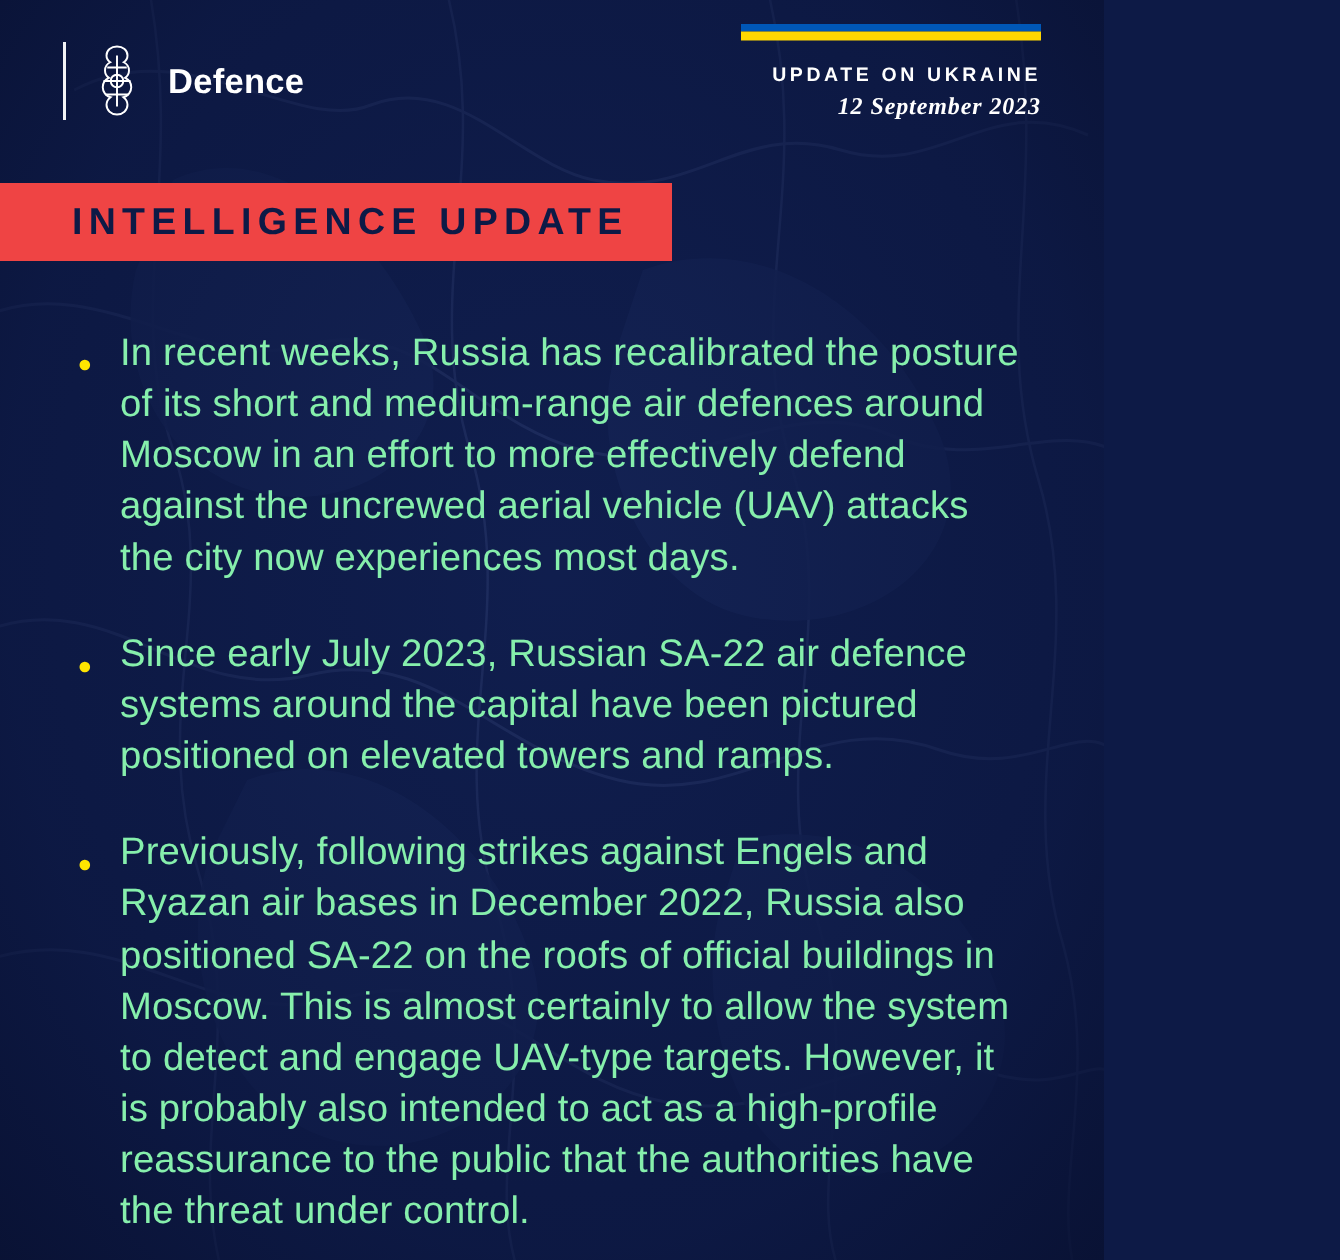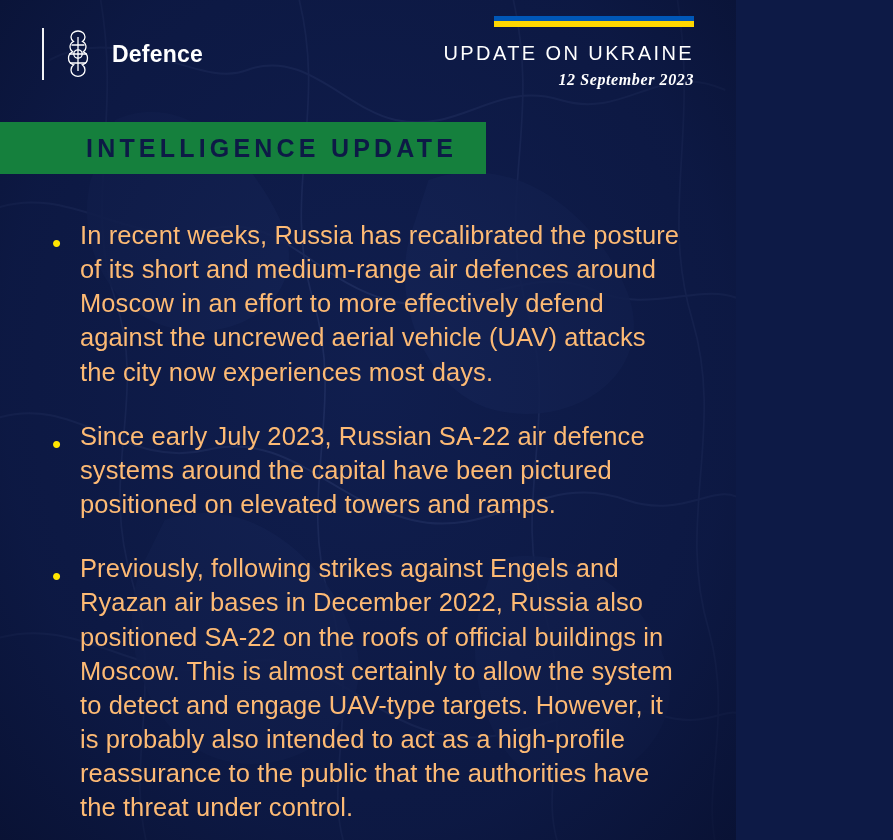--- a/index.html
+++ b/index.html
@@ -78,43 +78,42 @@
   .flag .yellow { height: 6px; background: #ffd700; }
 
   .update-block {
     position: absolute;
     right: 42px;
     top: 42px;
     text-align: right;
     color: #ffffff;
   }
   .update-title {
-    font-size: 20px;
+    font-size: 13px;
     letter-spacing: 2.4px;
-    font-weight: normal;
+    font-weight: bold;
   }
   .update-date {
     margin-top: 6px;
     font-size: 16px;
     font-style: italic;
     letter-spacing: 0.6px;
     font-family: "Liberation Serif", serif;
     font-weight: bold;
   }
 
   
   .banner {
     position: relative;
     margin-top: 14px;
-    background: #15803d;
+    background: #ef4444;
     height: 52px;
     width: 448px;
     display: flex;
     align-items: center;
-    padding-left: 38px;
   }
   .banner-text {
     color: #0d1a46;
     font-size: 25px;
     font-weight: bold;
     letter-spacing: 4.2px;
     padding-left: 48px;
   }
 
   
@@ -131,21 +130,21 @@
     color: #ffe500;
     font-size: 26px;
     line-height: 1;
     margin-top: 12px;
     width: 28px;
     flex: 0 0 28px;
     text-align: left;
     padding-left: 6px;
   }
   .bullet-text {
-    color: #fdba74;
+    color: #86efac;
     font-size: 25.5px;
     line-height: 1.34;
     letter-spacing: 0.1px;
     font-weight: 350;
   }
 </style>
 </head>
 <body>
 
 <div class="page">

